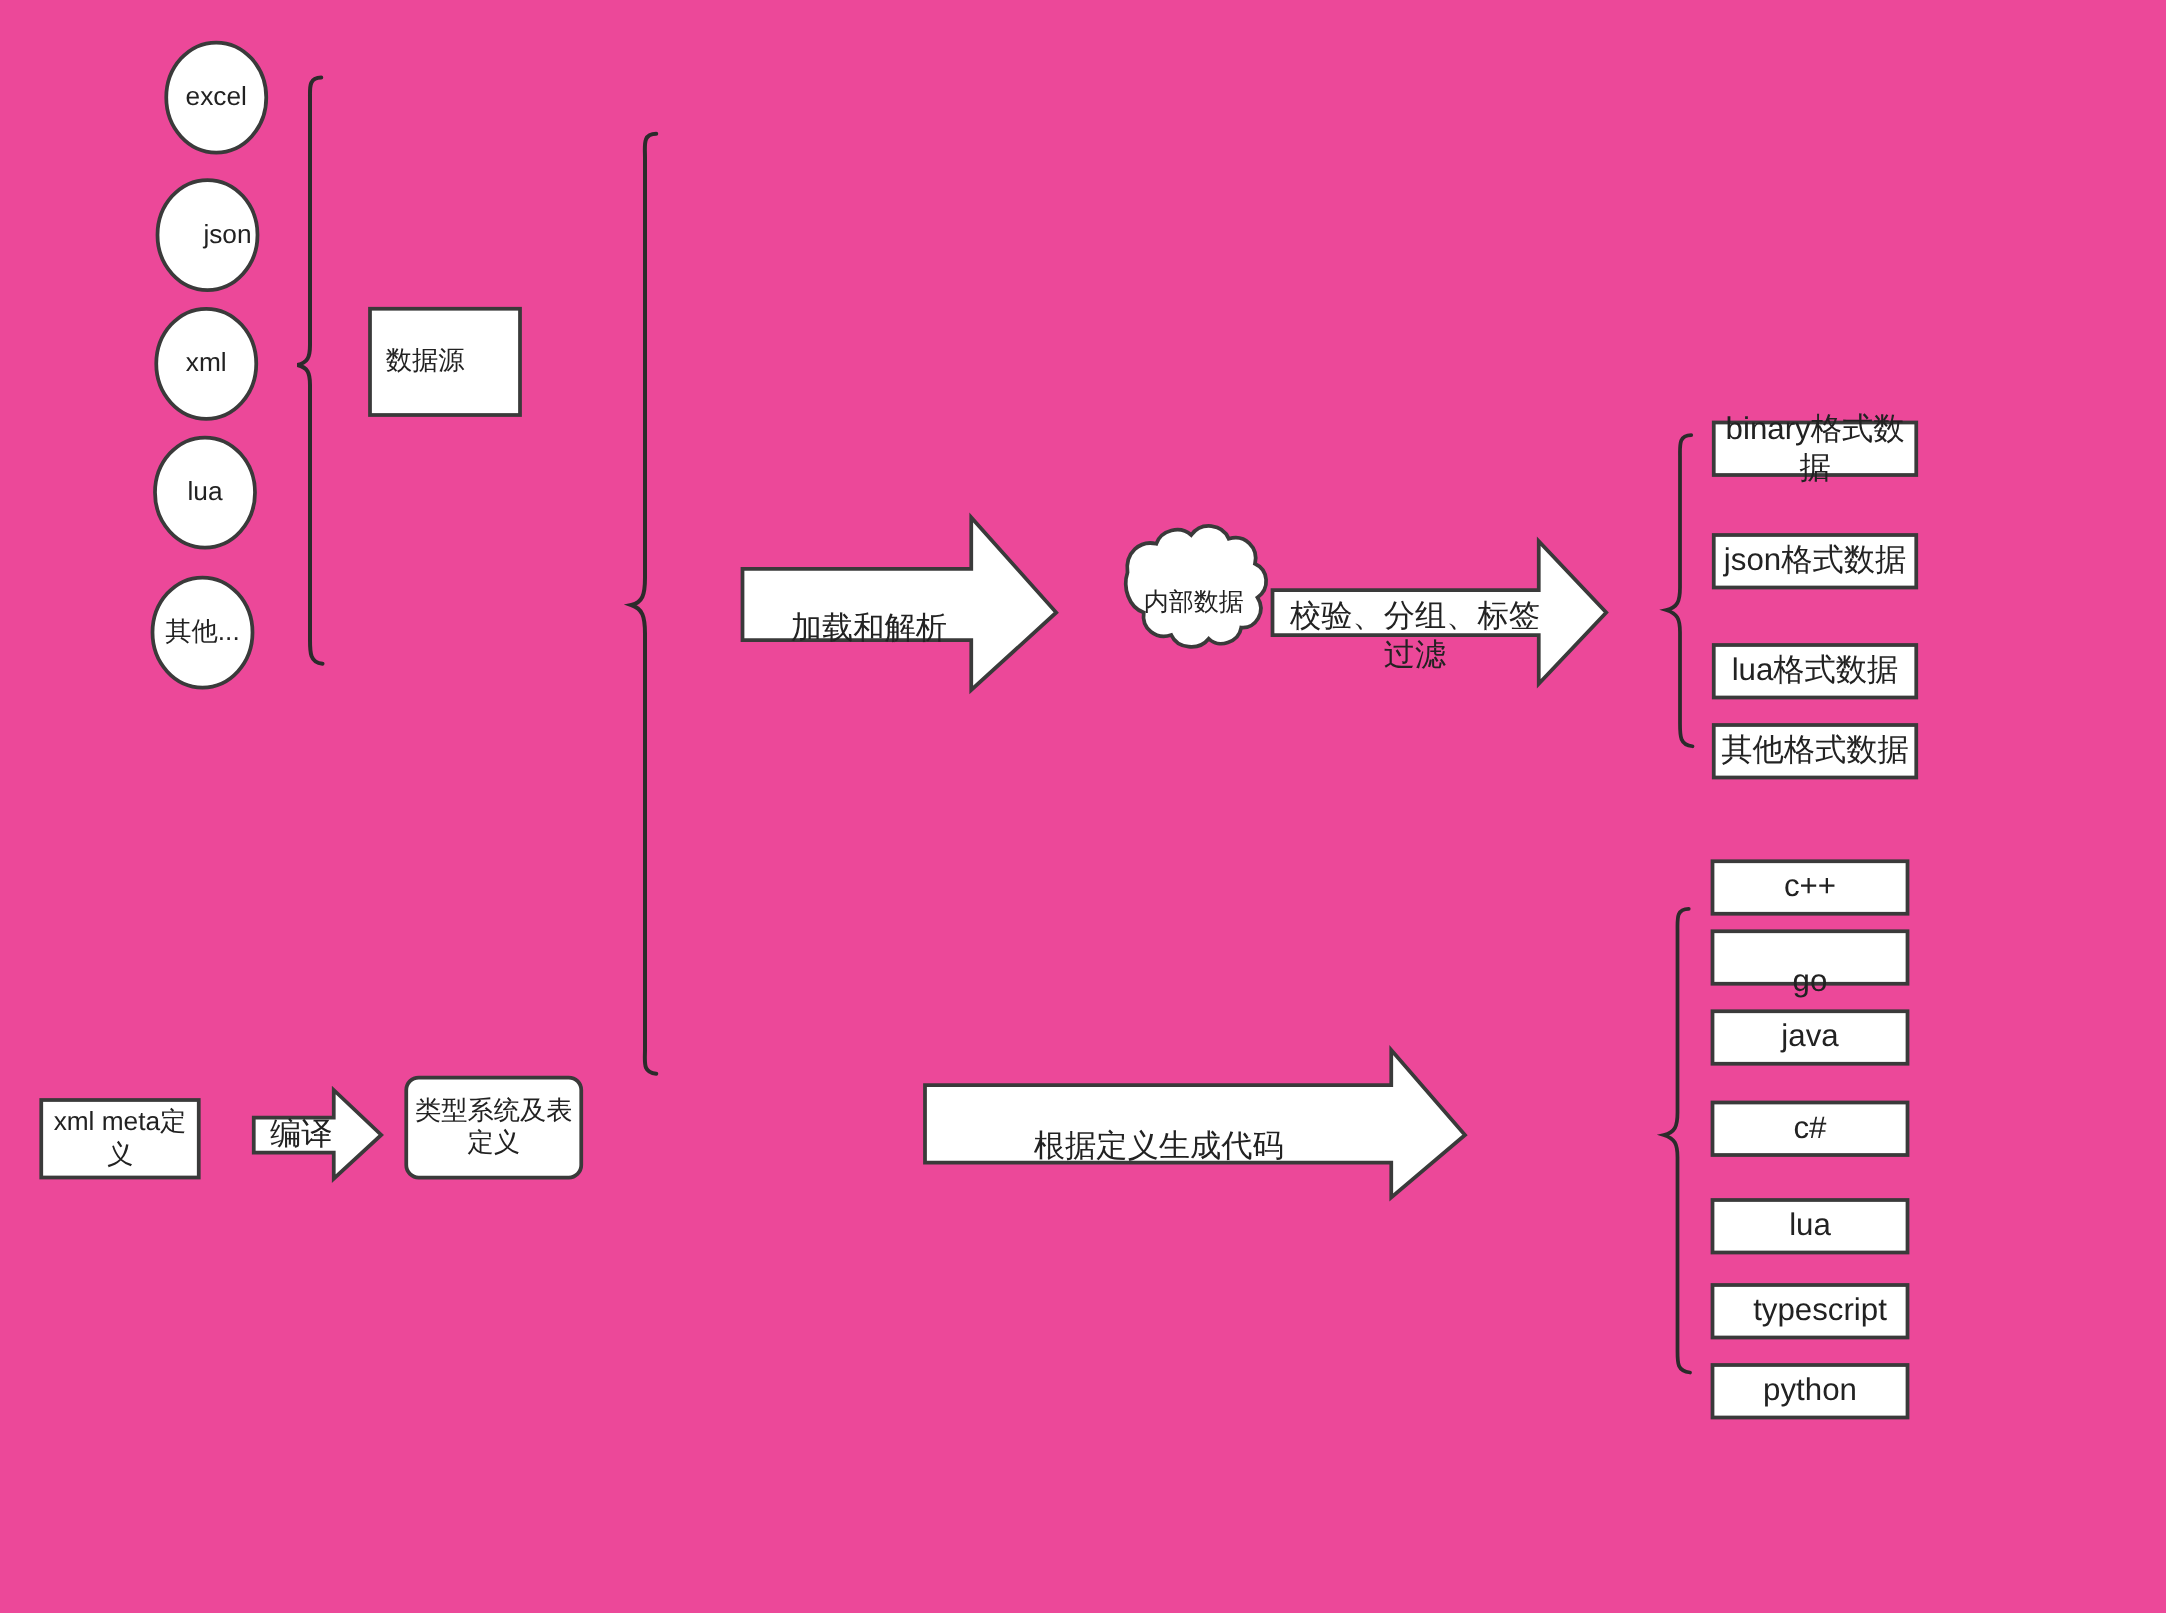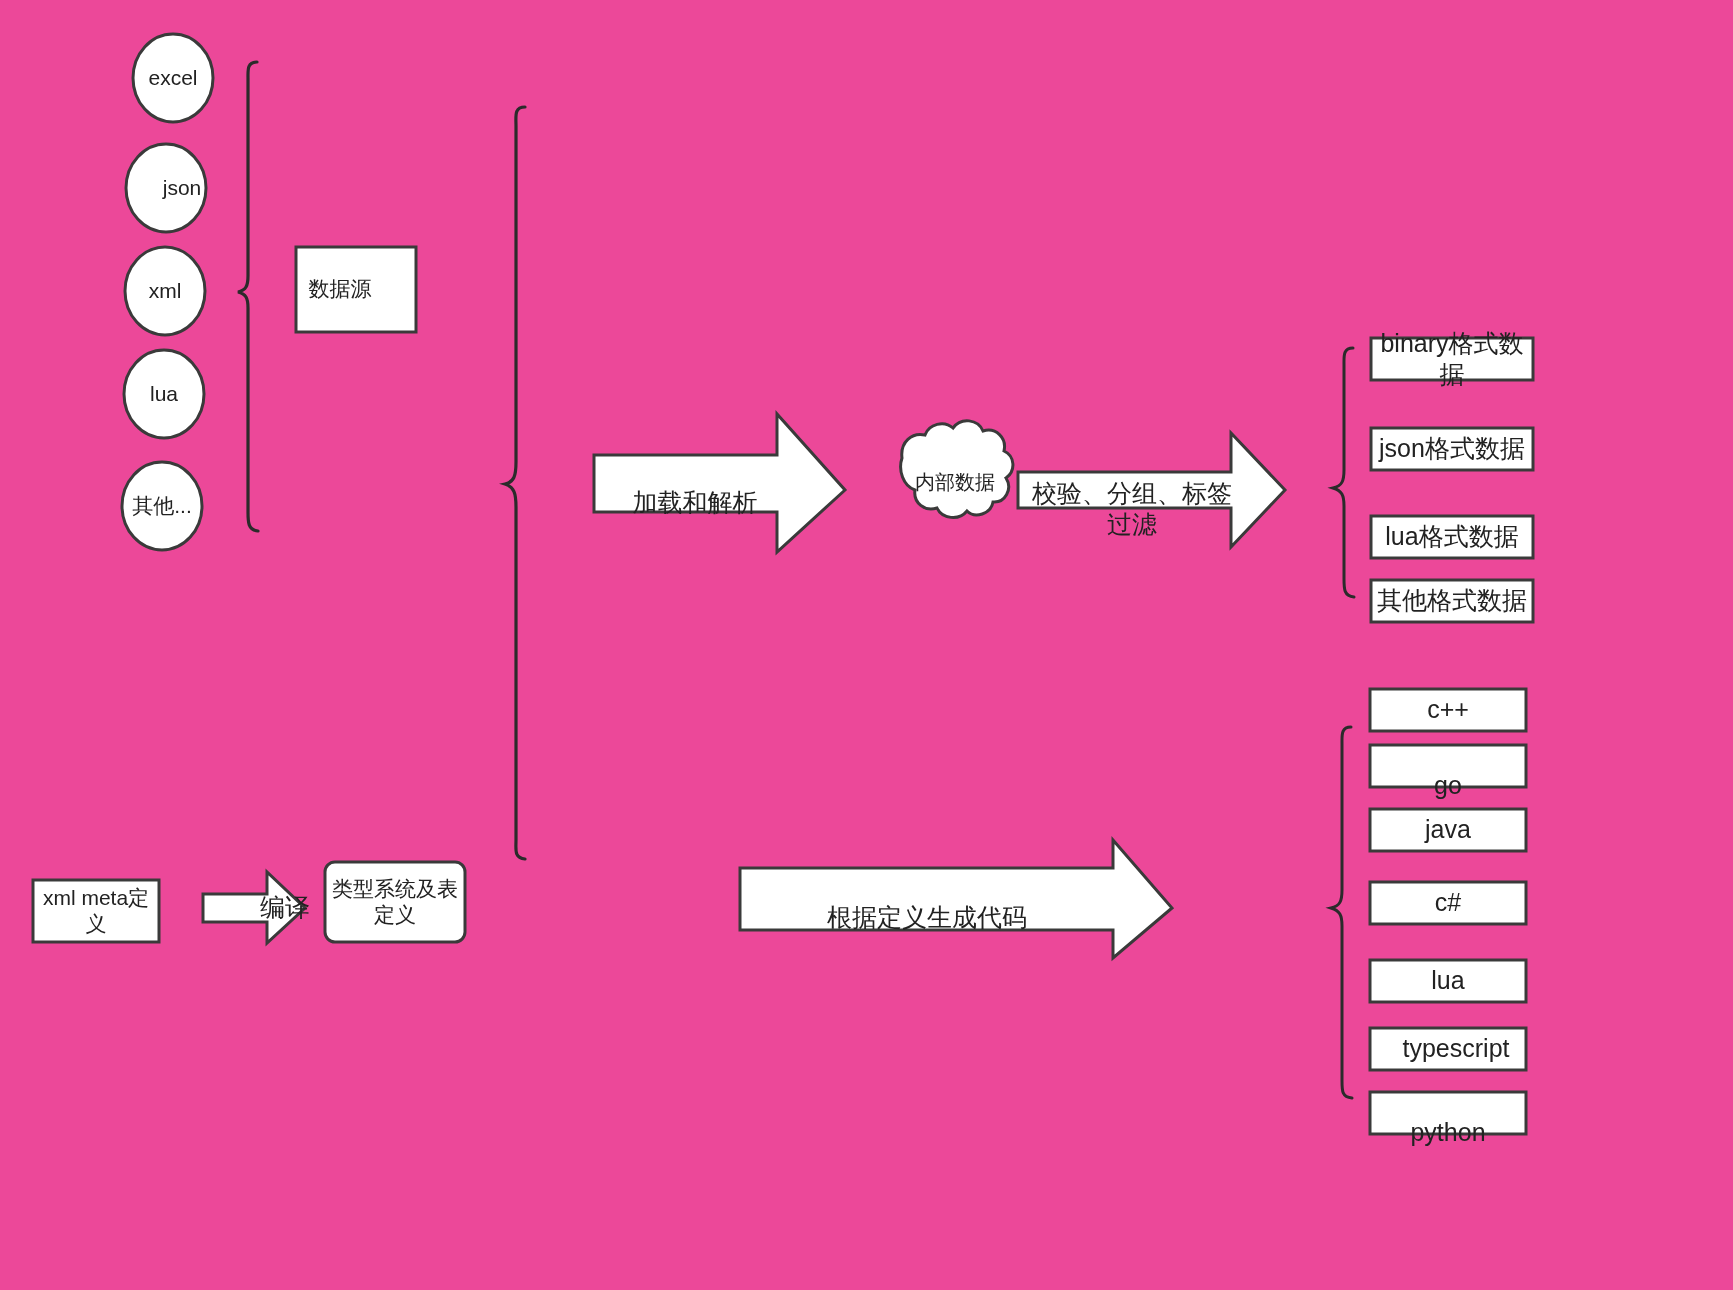--- a/index.html
+++ b/index.html
@@ -188,28 +188,28 @@
   <div class="node-label fs-arrow" style="left:1022px; top:472px; width:220px; height:36px;">校验、分组、标签过滤</div>
 
   <div class="node-label fs-small" style="left:1371px; top:338px; width:162px; height:42px;">binary格式数据</div>
   <div class="node-label fs-small" style="left:1371px; top:428px; width:162px; height:42px;">json格式数据</div>
   <div class="node-label fs-small" style="left:1371px; top:516px; width:162px; height:42px;">lua格式数据</div>
   <div class="node-label fs-small" style="left:1371px; top:580px; width:162px; height:42px;">其他格式数据</div>
 
   <div class="node-label fs-box" style="left:33px; top:880px; width:126px; height:62px;">xml meta定
 义</div>
 
-  <div class="node-label fs-small" style="left:205px; top:894px; width:72px; height:28px;padding-left:44px;">编译</div>
+  <div class="node-label fs-small" style="left:205px; top:894px; width:72px; height:28px;">编译</div>
 
   <div class="node-label fs-arrow" style="left:742px; top:868px; width:370px; height:62px;">根据定义生成代码</div>
 
   <div class="node-label fs-box" style="left:325px; top:862px; width:140px; height:80px;">类型系统及表
 定义</div>
 
   <div class="node-label fs-small" style="left:1370px; top:689px; width:156px; height:42px;">c++</div>
   <div class="node-label fs-small" style="left:1370px; top:760px; width:156px; height:52px;">go</div>
   <div class="node-label fs-small" style="left:1370px; top:809px; width:156px; height:42px;border-radius:12px;">java</div>
   <div class="node-label fs-small" style="left:1370px; top:882px; width:156px; height:42px;">c#</div>
   <div class="node-label fs-small" style="left:1370px; top:960px; width:156px; height:42px;">lua</div>
   <div class="node-label fs-small" style="left:1370px; top:1028px; width:172px; height:42px;">typescript</div>
-  <div class="node-label fs-small" style="left:1370px; top:1092px; width:156px; height:42px;margin-top:20px;">python</div>
+  <div class="node-label fs-small" style="left:1370px; top:1092px; width:156px; height:42px;">python</div>
 
 </div>
 
 </body></html>

